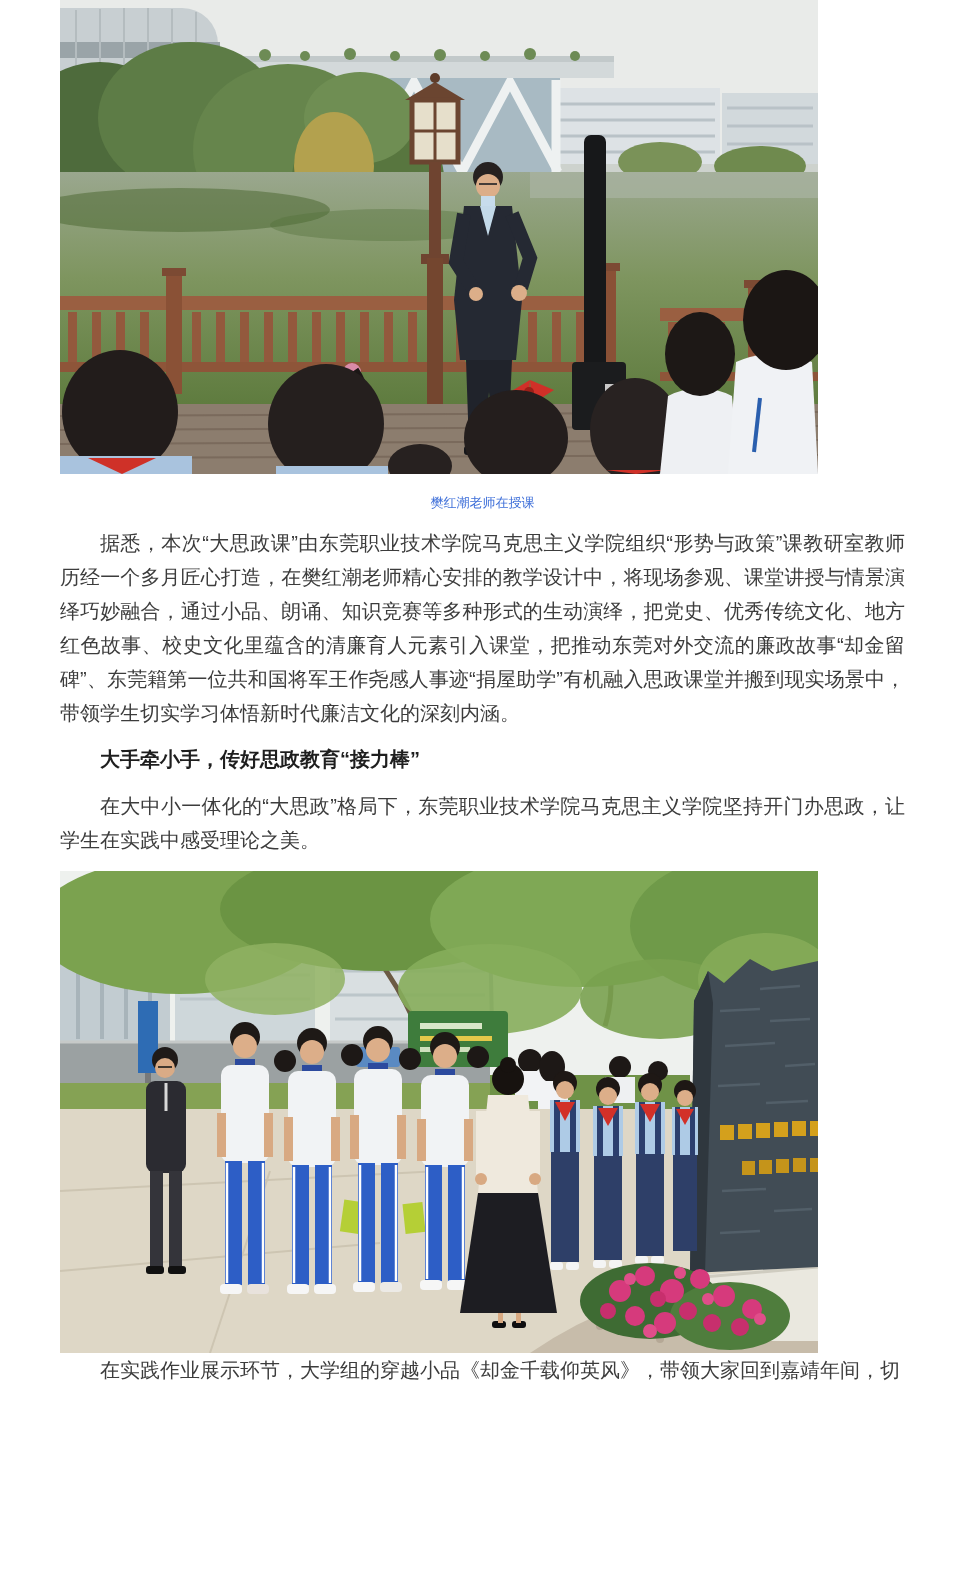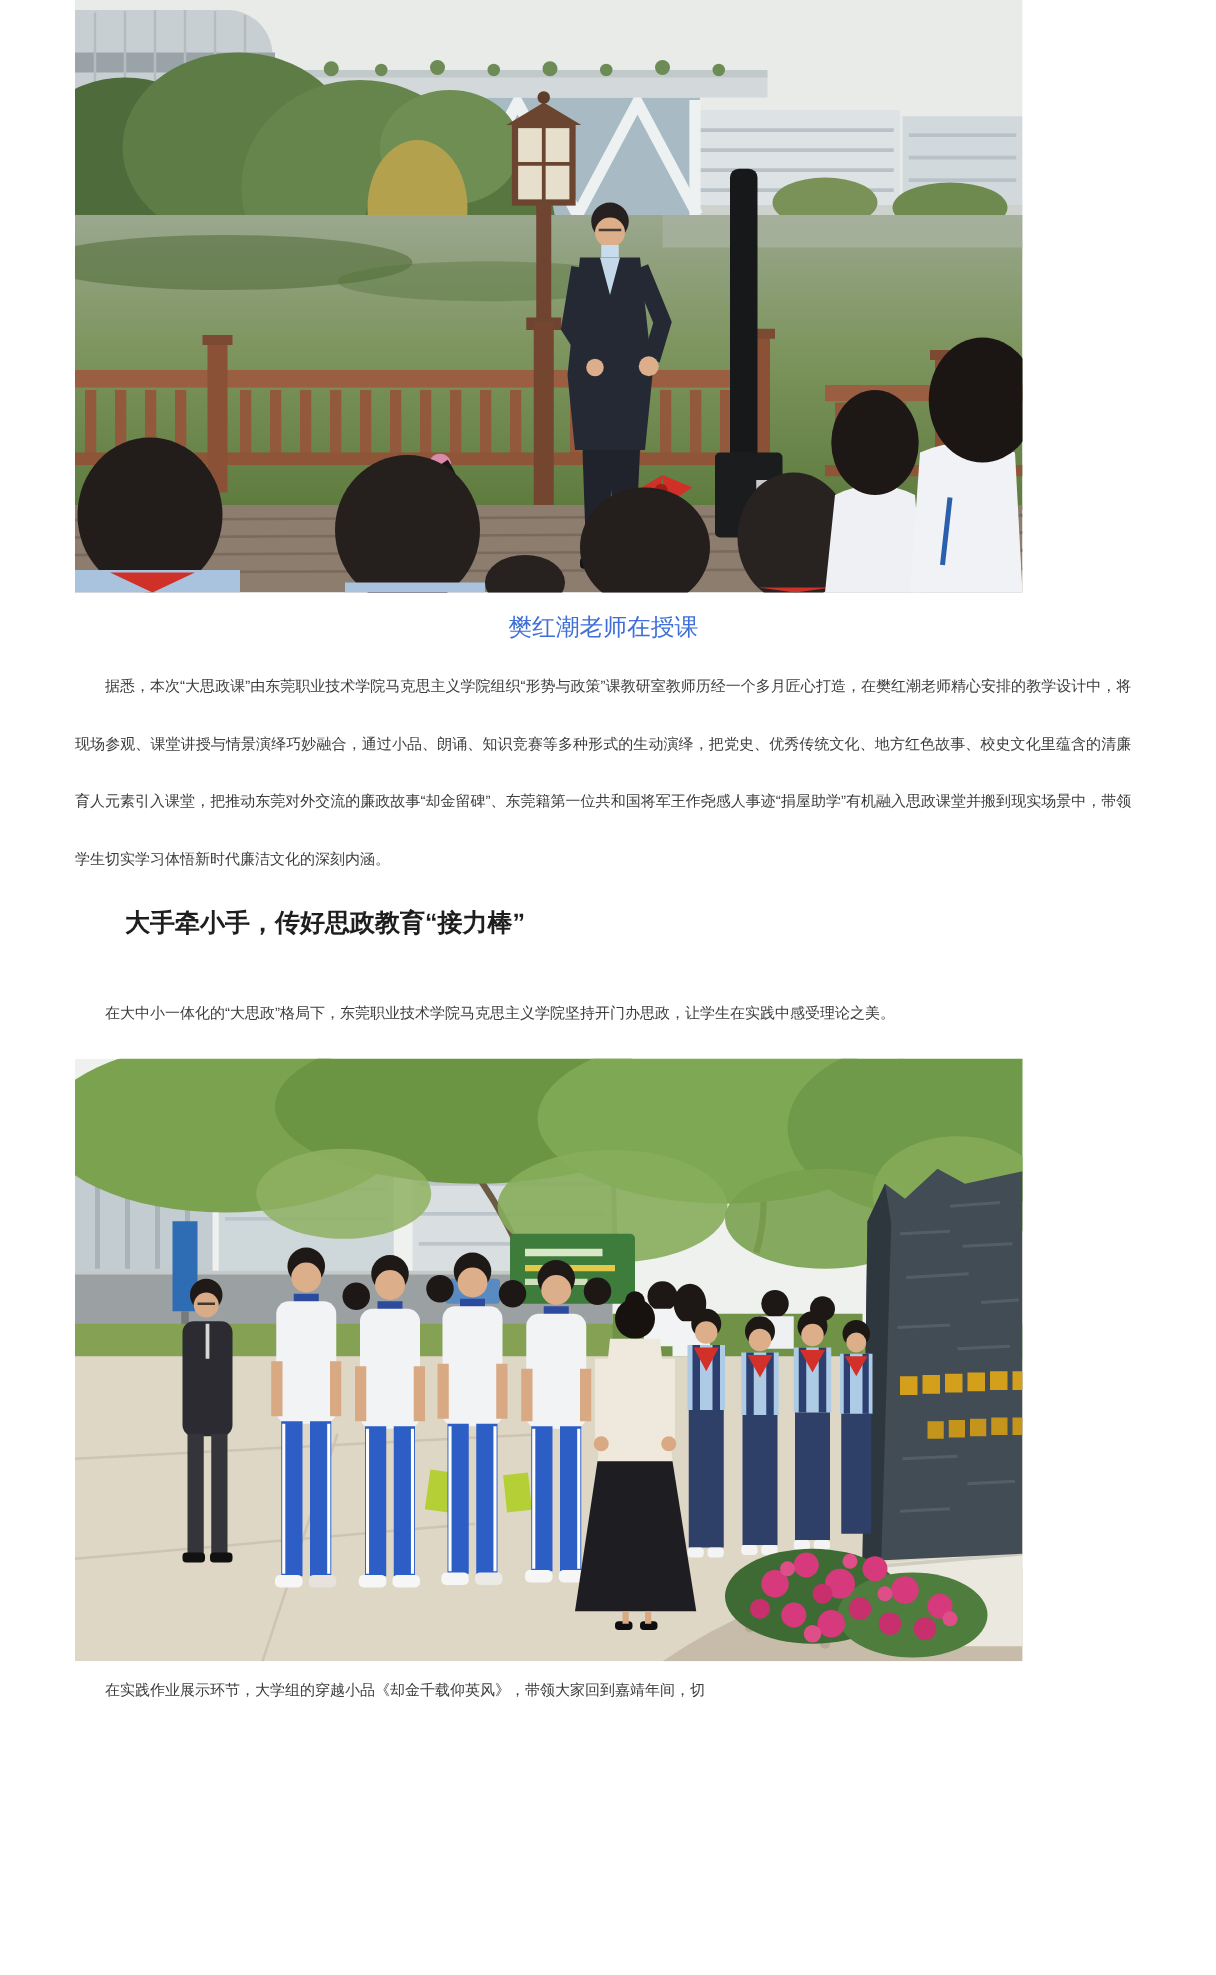--- a/index.html
+++ b/index.html
@@ -8,33 +8,33 @@
     font-family:"Liberation Sans","DejaVu Sans",sans-serif;
   }
   .page { width:973px; height:1580px; background:#fff; }
   .content { padding-left:60px; padding-right:68px; }
 
   figure.photo-block { margin:0; padding:0; width:758px; }
   .photo-svg { display:block; width:758px; }
 
   .caption {
     width:845px; text-align:center;
-    font-size:19px; line-height:26px; color:#3e6fd9;
+    font-size:13px; line-height:26px; color:#3e6fd9;
     margin:16px 0 10px 0;
   }
   .cap2 { margin:16px 0 11px 0; }
 
   p.body-para {
-    width:845px; font-size:12px; line-height:46px; color:#3c3c3c;
+    width:845px; font-size:20px; line-height:34px; color:#3c3c3c;
     text-align:justify; text-indent:2em; margin:0 0 14px 0;
     word-break:break-all;
   }
   h2.section-heading {
     width:845px; font-size:20px; line-height:30px; color:#1e1e1e;
-    font-weight:bold; text-indent:2em; margin:0 0 33px 0;
+    font-weight:bold; text-indent:2em; margin:0 0 15px 0;
   }
 </style>
 </head>
 <body>
 
 <div class="page">
   <div class="content">
 
     <figure class="photo-block">
       <svg class="photo-svg" width="758" height="474" viewBox="0 0 758 474" preserveAspectRatio="none">

